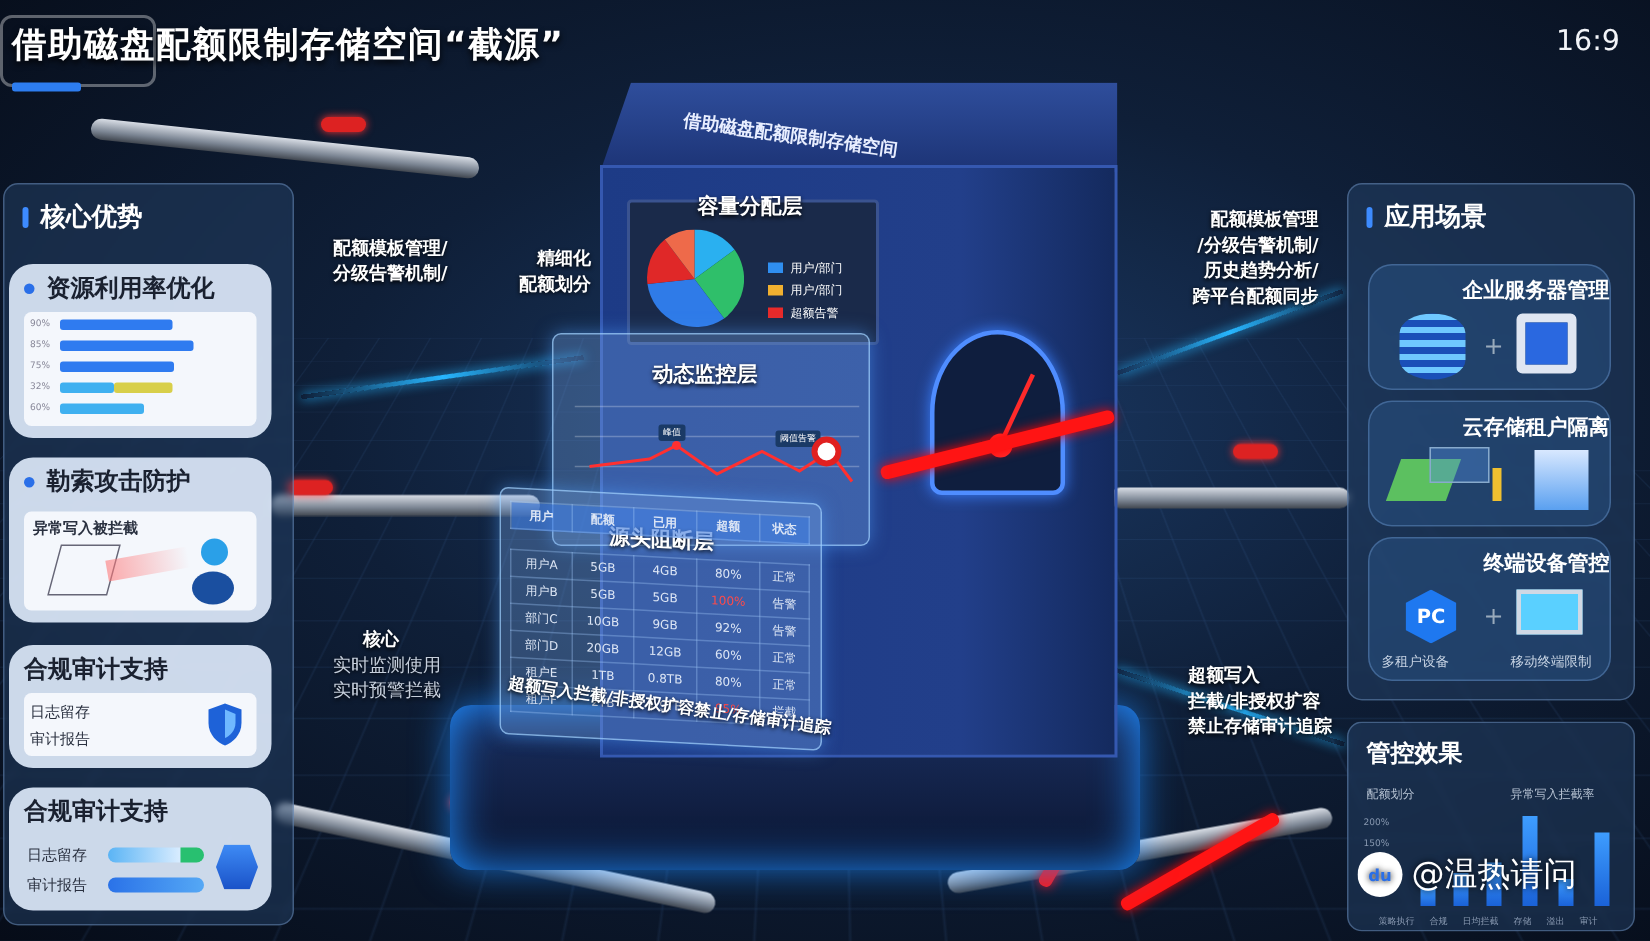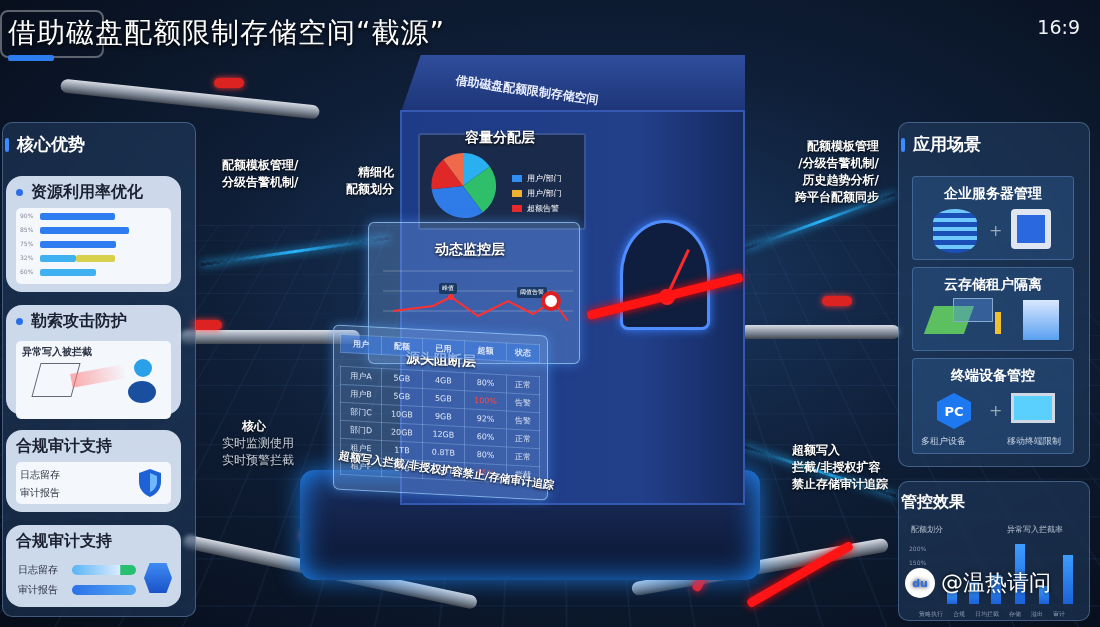--- a/index.html
+++ b/index.html
@@ -7,36 +7,36 @@
 .bg{position:absolute;inset:0;background:
 radial-gradient(ellipse at 55% 45%,#1b3a66 0%,#0f1f38 45%,#060c18 100%);}
 .grid{position:absolute;inset:0;opacity:.35;background-image:
 linear-gradient(rgba(80,140,220,.25) 1px,transparent 1px),
 linear-gradient(90deg,rgba(80,140,220,.25) 1px,transparent 1px);background-size:40px 40px;transform:perspective(600px) rotateX(35deg) translateY(80px) scale(1.6);transform-origin:center bottom}
 .pipe{position:absolute;height:14px;background:linear-gradient(#d8dde5,#7c8694 60%,#40464f);border-radius:7px}
 .valve{position:absolute;width:30px;height:10px;background:#d22;border-radius:5px;box-shadow:0 0 6px #f33}
 .streak{position:absolute;height:3px;background:linear-gradient(90deg,transparent,#27b6ff,transparent);box-shadow:0 0 8px #27b6ff}
 .redline{position:absolute;height:9px;background:#ff1414;box-shadow:0 0 8px #f00;border-radius:4px}
 
-.title{position:absolute;left:8px;top:14px;font-size:28px;font-weight:normal;letter-spacing:1px;text-shadow:0 2px 4px #000}
+.title{position:absolute;left:8px;top:14px;font-size:23px;font-weight:bold;letter-spacing:1px;text-shadow:0 2px 4px #000}
 .title-frame{position:absolute;left:0;top:10px;width:104px;height:48px;border:2px solid rgba(255,255,255,.35);border-radius:8px}
 .title-underline{position:absolute;left:8px;top:55px;width:46px;height:6px;background:#2d7df0;border-radius:2px}
 .ratio{position:absolute;right:20px;top:16px;font-size:19px;color:#f2f4f8}
 
 .panel{position:absolute;background:rgba(40,70,110,.45);border:1px solid rgba(150,190,240,.35);border-radius:10px;backdrop-filter:blur(2px)}
-.panel-head{display:flex;align-items:center;gap:8px;font-size:17px;font-weight:bold;padding:10px 2px}
+.panel-head{display:flex;align-items:center;gap:8px;font-size:17px;font-weight:bold;padding:10px 12px}
 .bar-accent{width:4px;height:14px;background:#3d8bff;border-radius:2px}
 .card{position:absolute;background:rgba(220,232,248,.92);border-radius:16px;color:#1a2130}
 .card-title{font-size:16px;font-weight:bold;padding:6px 10px;display:flex;align-items:center;gap:8px}
 .dot{width:7px;height:7px;border-radius:50%;background:#2a6fe8}
 .inner{background:#f4f7fc;border-radius:5px;position:absolute}
 .hbar{position:absolute;height:7px;border-radius:2px}
 .small{font-size:10px;color:#2a3140}
 
-.rcard{position:absolute;background:rgba(40,80,130,.55);border:1px solid rgba(140,190,250,.3);border-radius:4px;text-align:center}
+.rcard{position:absolute;background:rgba(40,80,130,.55);border:1px solid rgba(140,190,250,.3);border-radius:16px;text-align:right}
 .rcard .h{font-size:14px;font-weight:bold;margin-top:8px}
 
 .server{position:absolute;left:400px;top:110px;width:345px;height:395px;background:linear-gradient(90deg,#1d3b86 0%,#223f8a 70%,#142a5e 100%);border:2px solid #3558b0}
 .server-top{position:absolute;left:400px;top:55px;width:345px;height:60px;background:linear-gradient(#2f4e9c,#1c3375);clip-path:polygon(6% 0,100% 0,100% 100%,0 100%)}
 .server-top-label{position:absolute;left:455px;top:82px;font-size:12px;font-weight:bold;transform:rotate(8deg);color:#e8eeff}
 .base{position:absolute;left:300px;top:470px;width:460px;height:110px;background:linear-gradient(#1a2f60,#0b1530);border-radius:14px;box-shadow:0 0 30px #1e8cff inset,0 0 25px rgba(30,140,255,.7)}
 .screen{position:absolute;left:418px;top:133px;width:168px;height:97px;background:#1a2a4a;border:2px solid #3a5390;border-radius:3px}
 .layer-label{position:absolute;font-size:14px;font-weight:bold;text-shadow:0 1px 3px #000}
 .glass{position:absolute;background:rgba(120,170,240,.32);border:1.5px solid rgba(160,210,255,.7);border-radius:6px;box-shadow:0 0 12px rgba(80,160,255,.5)}
 .annot{position:absolute;font-size:12px;line-height:17px;text-shadow:0 1px 3px #000;font-weight:bold}
@@ -239,21 +239,21 @@
     <div class="small" style="position:absolute;left:4px;top:60px;font-size:6px;color:#889">60%</div>
     <div class="hbar" style="left:24px;top:61px;width:56px;background:#3fb0f0"></div>
   </div>
 </div>
 
 <div class="card" style="left:6px;top:305px;width:175px;height:110px">
   <div class="card-title">
       <span class="dot"></span>
       <span>勒索攻击防护</span>
     </div>
-  <div class="inner" style="left:10px;top:36px;width:155px;height:78px">
+  <div class="inner" style="left:10px;top:36px;width:155px;height:66px">
     <div class="small" style="position:absolute;left:6px;top:4px;font-weight:bold">异常写入被拦截</div>
     <div style="position:absolute;left:20px;top:22px;width:40px;height:34px;border:1px solid #667;transform:skewX(-15deg)"></div>
     <div style="position:absolute;left:55px;top:28px;width:55px;height:14px;background:linear-gradient(90deg,rgba(255,120,120,.6),transparent);transform:rotate(-10deg)"></div>
     <div style="position:absolute;left:118px;top:18px;width:18px;height:18px;border-radius:50%;background:#2aa0e8"></div>
     <div style="position:absolute;left:112px;top:40px;width:28px;height:22px;border-radius:50%;background:#1a4fa0"></div>
   </div>
 </div>
 
 <div class="card" style="left:6px;top:430px;width:175px;height:82px">
   <div class="card-title" style="padding-left:10px">

